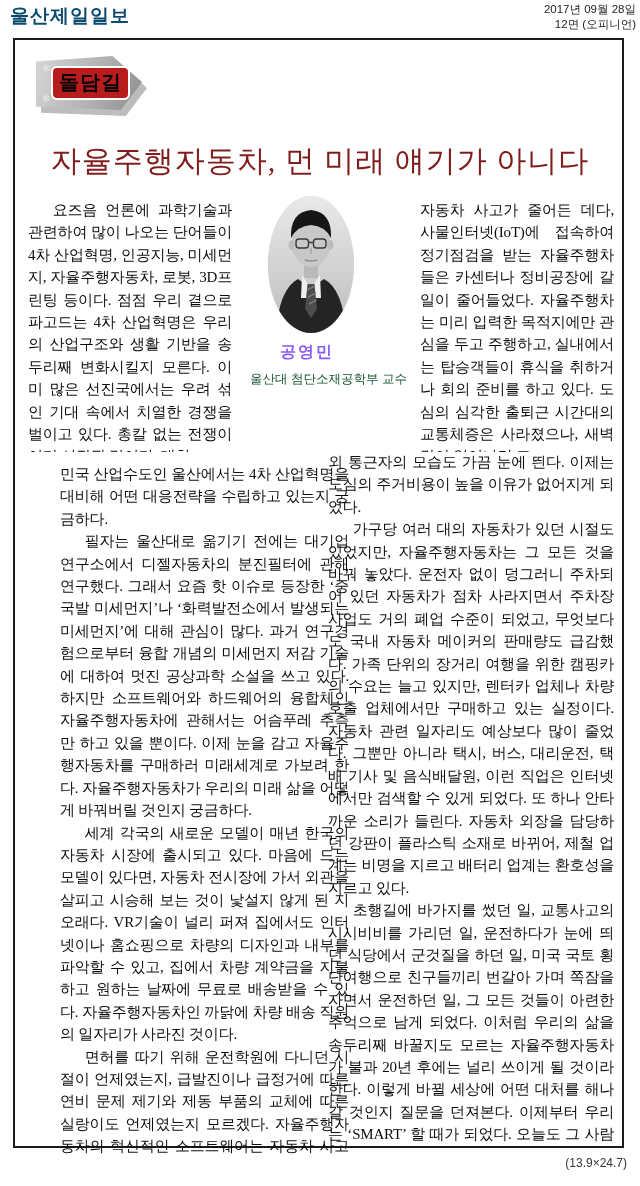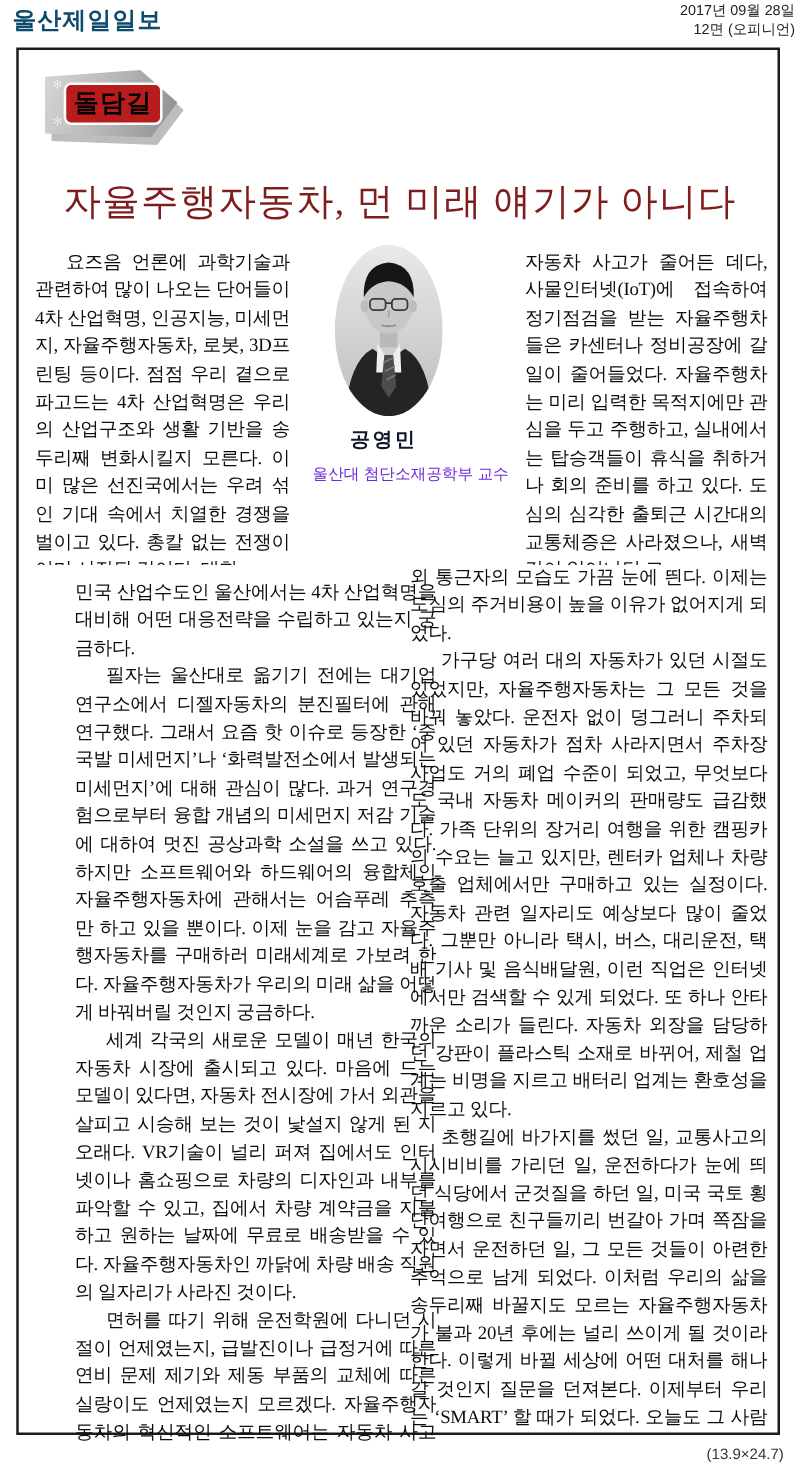--- a/index.html
+++ b/index.html
@@ -70,26 +70,26 @@
   
   .photo-wrap{left:240px;top:196px;width:178px;height:252px;}
   .photo{
     margin-left:28px;width:86px;height:137px;border-radius:50%;
     overflow:hidden;background:#d9d9d9;
   }
   .photo svg{display:block;}
   .author-name{
     margin:9px 0 0 40px;
     font-family:"Liberation Sans","DejaVu Sans",sans-serif;
-    font-size:16px;font-weight:bold;letter-spacing:2px;color:#0f172a;
+    font-size:16px;font-weight:bold;letter-spacing:2px;color:#8b5cf6;
   }
   .author-titles{
     margin:7px 0 0 10px;
     font-family:"Liberation Sans","DejaVu Sans",sans-serif;
-    font-size:12.5px;line-height:19px;color:#6d28d9;
+    font-size:12.5px;line-height:19px;color:#14532d;
   }
 
   
   .size-note{
     right:13px;top:1156px;
     font-family:"Liberation Sans","DejaVu Sans",sans-serif;
     font-size:12px;color:#333;
   }
 </style>
 </head>

